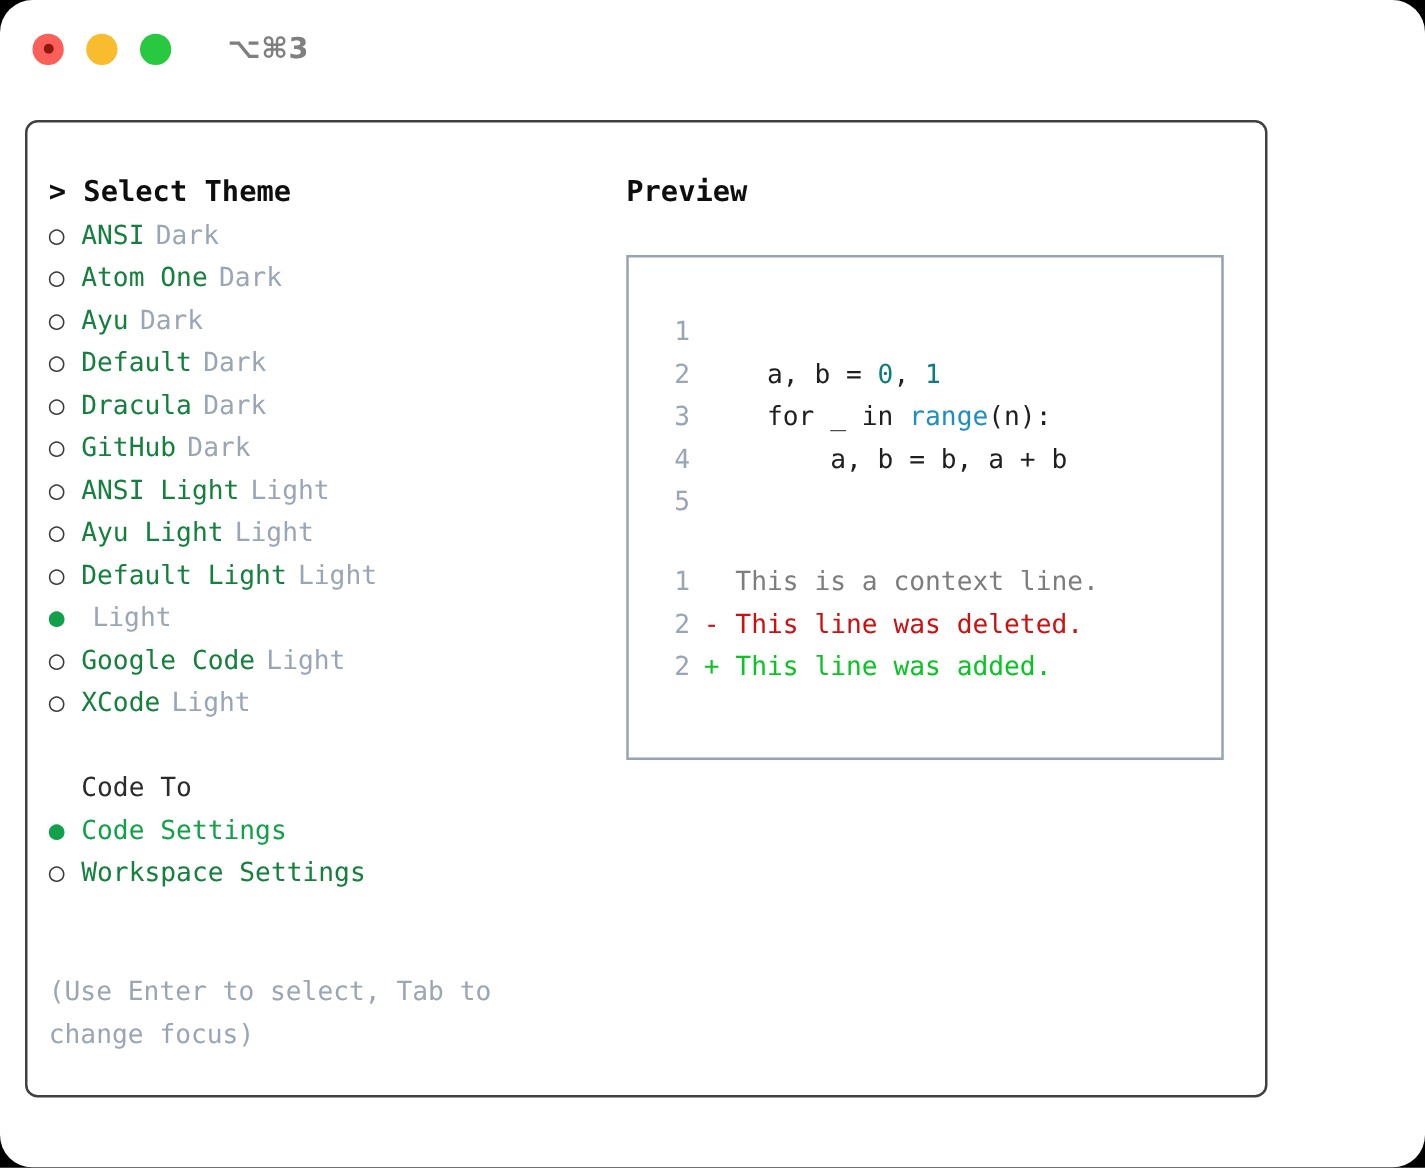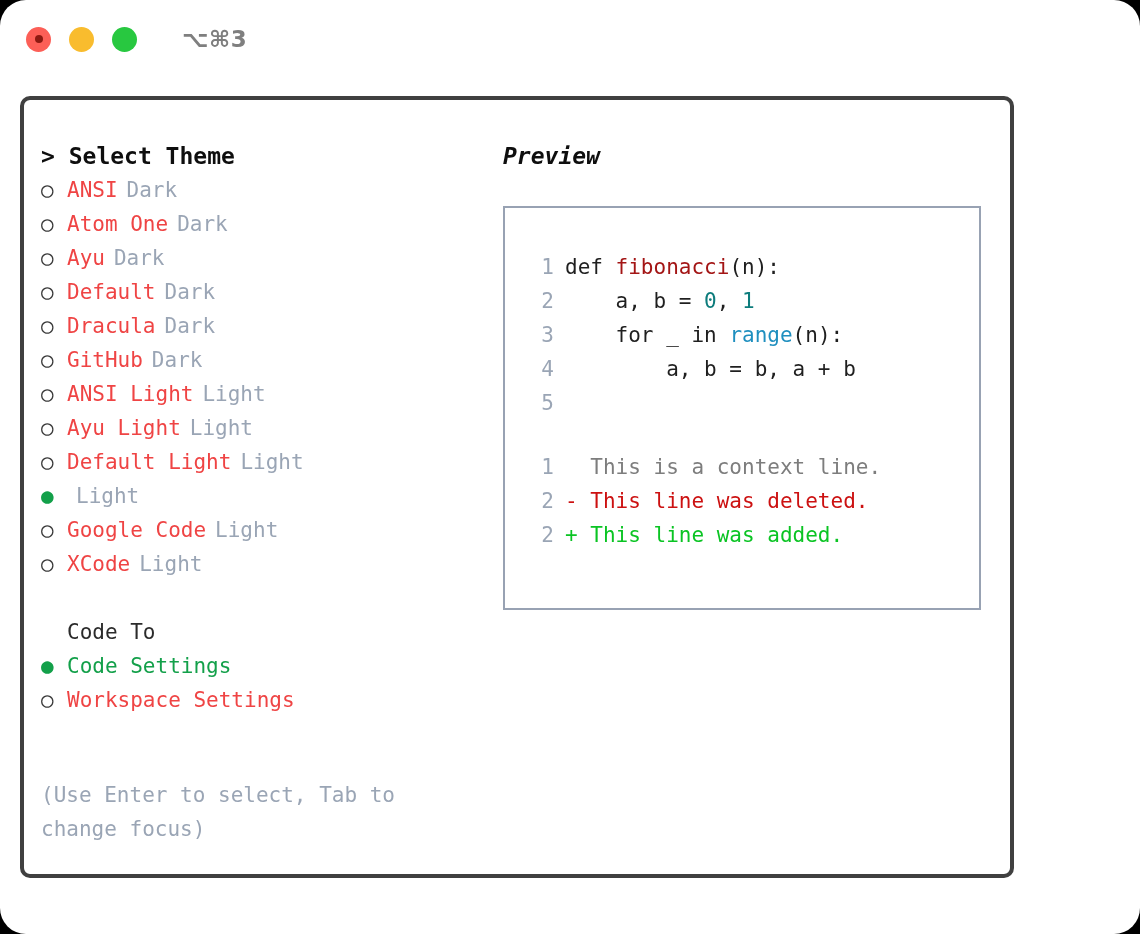--- a/index.html
+++ b/index.html
@@ -67,39 +67,38 @@
     font-family: "DejaVu Sans", "Liberation Sans", sans-serif;
   }
 
   
   #panel {
     position: absolute;
     left: 20px;
     top: 96px;
     width: 994px;
     height: 782px;
-    border: 4px solid #404040;
+    border: 2px solid #404040;
     border-radius: 10px;
     box-sizing: border-box;
     background: #ffffff;
   }
 
   
   #left-col {
     position: absolute;
     left: 17px;
     top: 39px;
     width: 440px;
   }
   #right-col {
     position: absolute;
     left: 479px;
     top: 39px;
     width: 490px;
-    font-style: italic;
   }
 
   .section-header {
     font-size: 23px;
     font-weight: bold;
     color: #0e0e0e;
     line-height: 34px;
     height: 34px;
     white-space: pre;
   }
@@ -115,21 +114,21 @@
   .marker {
     width: 26px;
     flex: 0 0 26px;
     font-size: 21px;
     color: #3a3a3a;
     line-height: 34px;
     display: block;
     text-align: left;
   }
   .marker.sel { color: #13a04a; }
-  .opt-label { color: #ef4444; }
+  .opt-label { color: #15803d; }
   .opt-label.sel { color: #13a04a; }
   .opt-tag {
     color: #9aa5b5;
     margin-left: 9px;
   }
 
   .subsection-header {
     height: 34px;
     line-height: 34px;
     font-size: 21px;
@@ -232,21 +231,21 @@
       <div class="spacer-row"></div>
       <div class="hint">(Use Enter to select, Tab to change focus)</div>
     </div>
 
     <div id="right-col">
       <div class="section-header">Preview</div>
     </div>
 
     <div id="preview-box">
       <div id="code-area">
-          <div class="code-line"><span class="lineno">1</span><span><span class="code-text">def </span><span class="tok-func">fibonacci</span><span class="code-text">(n):</span></span></div>
+          <div class="code-line"><span class="lineno">1</span></div>
           <div class="code-line"><span class="lineno">2</span><span><span class="code-text">    a, b = </span><span class="tok-num">0</span><span class="code-text">, </span><span class="tok-num">1</span></span></div>
           <div class="code-line"><span class="lineno">3</span><span><span class="code-text">    for _ in </span><span class="tok-fn2">range</span><span class="code-text">(n):</span></span></div>
           <div class="code-line"><span class="lineno">4</span><span><span class="code-text">        a, b = b, a + b</span></span></div>
           <div class="code-line"><span class="lineno">5</span></div>
           <div class="blank-line"></div>
           <div class="code-line"><span class="lineno">1</span><span class="diff-ctx"> </span><span class="diff-ctx"> This is a context line.</span></div>
           <div class="code-line"><span class="lineno">2</span><span class="diff-del">-</span><span class="diff-del"> This line was deleted.</span></div>
           <div class="code-line"><span class="lineno">2</span><span class="diff-add">+</span><span class="diff-add"> This line was added.</span></div>
         </div>
     </div>

